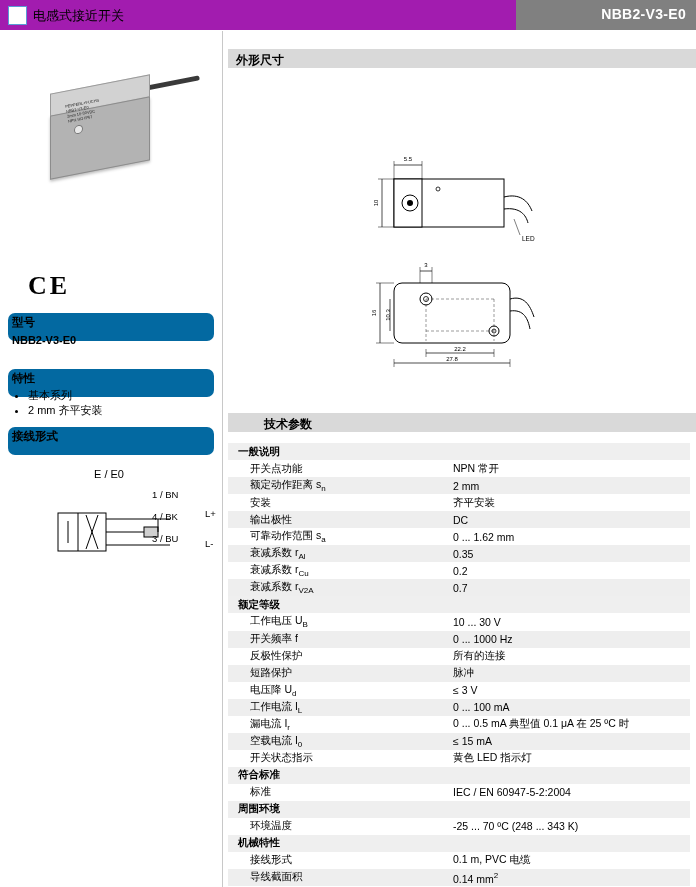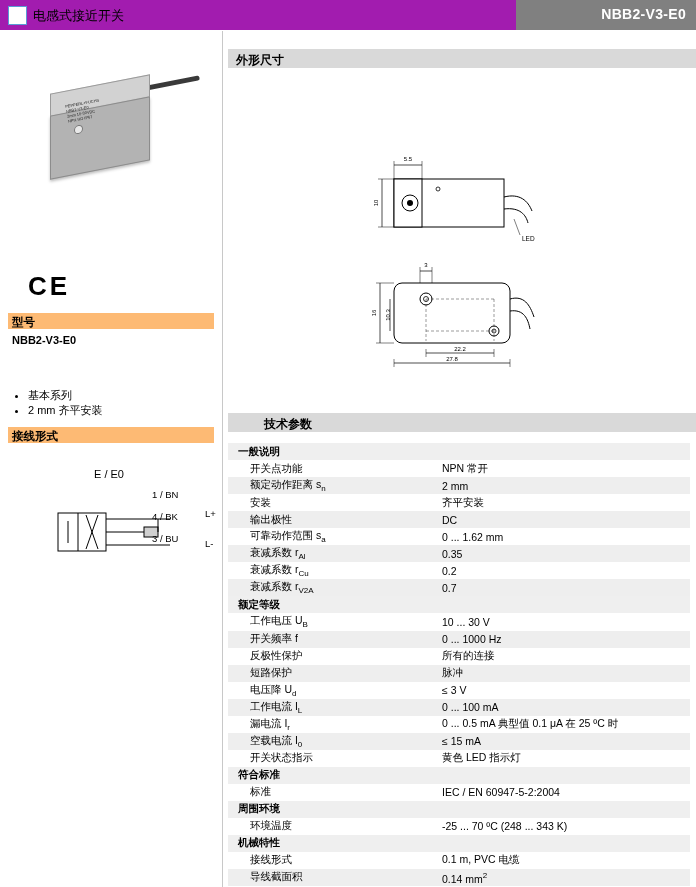--- a/index.html
+++ b/index.html
@@ -116,34 +116,35 @@
     background: #e8e8e8;
     border: 1px solid #777;
     border-radius: 50%;
     transform: skewY(-11deg);
   }
   .ce-mark {
     position: absolute;
     left: 28px; top: 240px;
     font-size: 26px;
     font-weight: bold;
-    font-family: Liberation Sans, sans-serif;
+    font-family: Liberation Serif, serif;
     letter-spacing: 3px;
   }
 
   .gray-bar {
     position: absolute;
     left: 8px;
     width: 206px;
-    height: 16px;
-    background: #fdba74;
+    height: 28px;
+    background: #0369a1;
     font-weight: bold;
     font-size: 11.5px;
     padding: 2px 0 0 4px;
     box-sizing: border-box;
+    border-radius: 7px;
   }
   .left-text {
     position: absolute;
     left: 12px;
     font-size: 11px;
   }
   ul.bullets {
     position: absolute;
     left: 14px;
     margin: 0;
@@ -196,21 +197,21 @@
 
   
   .spec-table {
     position: absolute;
     left: 0; top: 412px;
     width: 462px;
     border-collapse: collapse;
     font-size: 10.5px;
   }
   .spec-table td {
-    padding: 1px 0 1px 0;
+    padding: 1px 11px 1px 0;
     height: 15px;
     vertical-align: middle;
     margin-top: 16px;
   }
   .spec-table tr.group td {
     font-weight: bold;
     padding-left: 10px;
     background: #efefef;
   }
   .spec-table tr.row td.k {
@@ -250,20 +251,21 @@
         <span>2mm  10-30VDC</span>
         <span>NPN NO  IP67</span>
       </div>
     </div>
 
     <div class="ce-mark">CE</div>
 
     <div class="gray-bar" style="top:282px;">型号</div>
     <div class="left-text" style="top:303px; font-weight:bold;">NBB2-V3-E0</div>
 
+    <div class="gray-bar" style="top:338px;">特性</div>
     <ul class="bullets" style="top:357px;">
       <li>基本系列</li>
       <li>2 mm 齐平安装</li>
     </ul>
 
     <div class="gray-bar" style="top:396px;">接线形式</div>
 
     <div class="wiring" style="top:450px; left:40px;">
       <svg width="170" height="110" viewBox="0 0 170 110">
 

